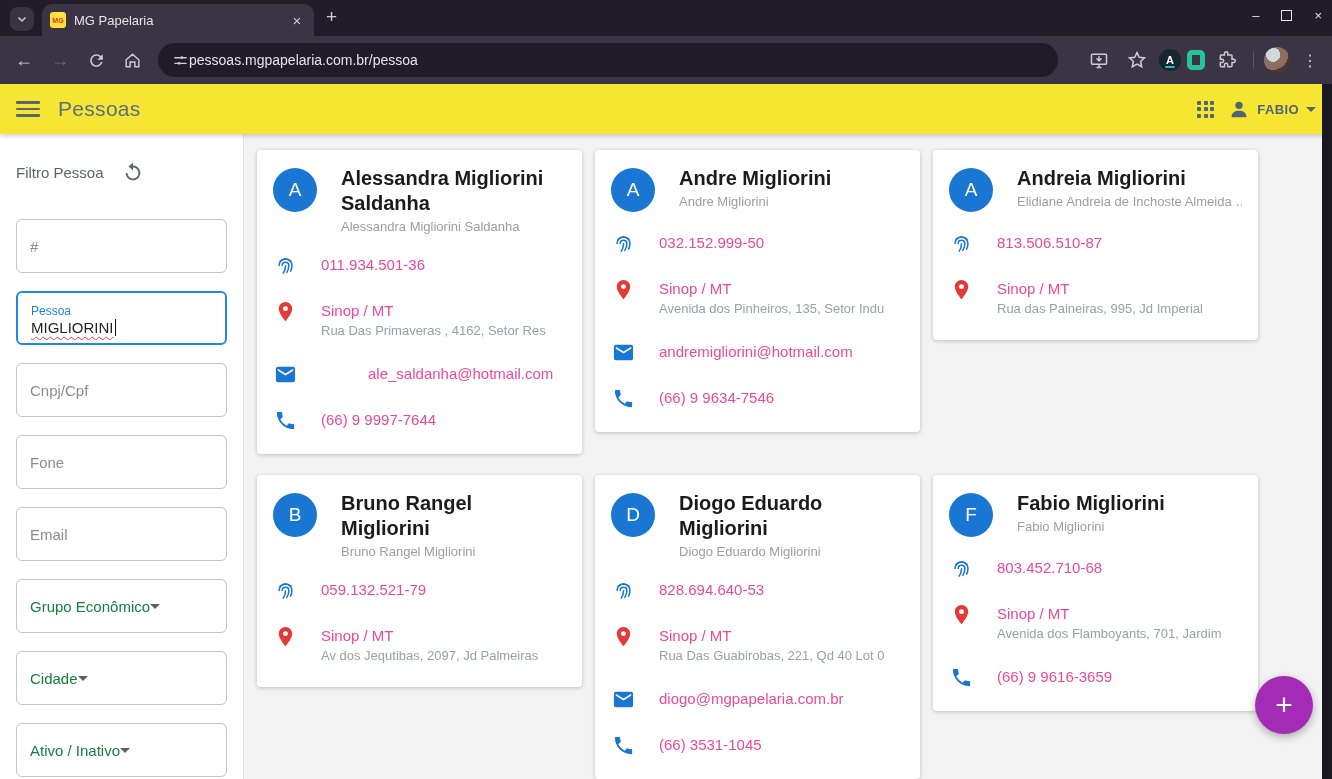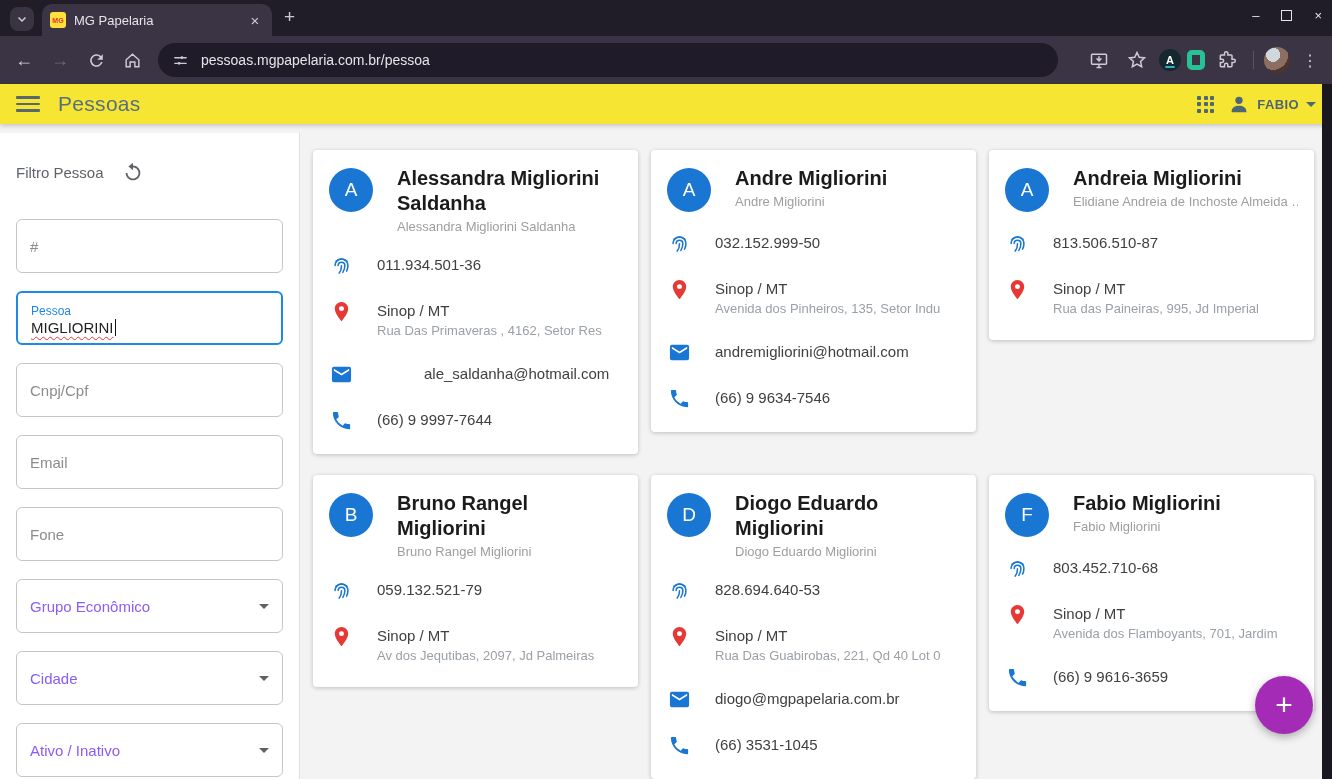--- a/index.html
+++ b/index.html
@@ -3,96 +3,96 @@
 <meta charset="utf-8">
 <style>
   * { margin:0; padding:0; box-sizing:border-box; }
   html,body { width:1332px; height:779px; overflow:hidden; }
   body { font-family:"Liberation Sans", sans-serif; background:#211D28; position:relative; }
 
   
   .tabstrip { height:36px; background:#211D28; display:flex; align-items:flex-end; position:relative; }
   .tab-search { width:24px; height:24px; margin:0 8px 5px 10px; border-radius:8px; background:#393342;
     display:flex; align-items:center; justify-content:center; color:#CFCBD6; }
-  .tab { width:230px; height:32px; background:#3A3444; border-radius:10px 10px 0 0;
+  .tab { width:272px; height:32px; background:#3A3444; border-radius:10px 10px 0 0;
     display:flex; align-items:center; padding:0 8px; gap:8px; }
   .favicon { width:16px; height:16px; background:#FFE13A; border-radius:3px; display:flex; align-items:center; justify-content:center;
     font-size:7px; font-weight:bold; color:#E3342F; flex:none; }
   .tab-title { color:#E6E3EA; font-size:13px; flex:1; white-space:nowrap; overflow:hidden; }
   .tab-close { color:#CFCBD6; font-size:15px; width:18px; height:18px; border-radius:50%; display:flex; align-items:center; justify-content:center; }
   .newtab { color:#CFCBD6; font-size:19px; margin:0 0 8px 12px; }
   .win-controls { position:absolute; right:10px; top:8px; display:flex; gap:22px; color:#E6E3EA; font-size:13px; align-items:center; }
   .win-controls span { cursor:default; }
   .wc-max { font-size:11px; border:1.5px solid #E6E3EA; width:11px; height:11px; display:inline-block; }
 
   .toolbar { height:48px; background:#3A3444; display:flex; align-items:center; padding:0 8px; gap:4px; }
   .nav-ico { width:32px; height:32px; display:flex; align-items:center; justify-content:center; color:#CFCBD6; font-size:18px; border-radius:50%; }
   .nav-ico.disabled { color:#6F6A7A; }
   .nav-ico svg { width:19px; height:19px; }
   .omnibox { flex:1; max-width:900px; height:34px; background:#201B29; border-radius:17px; margin:0 6px;
-    display:flex; align-items:center; padding:0 14px; gap:12px; }
+    display:flex; align-items:center; padding:0 14px; }
   .omnibox .site-ico svg { width:17px; height:17px; display:block; }
   .url-text { color:#E6E3EA; font-size:14px; }
   .tb-right { display:flex; align-items:center; gap:6px; margin-left:auto; }
   .tb-right .nav-ico svg { width:20px; height:20px; }
   .ext-a { width:22px; height:22px; border-radius:50%; background:#152830; color:#fff; font-size:11px; font-weight:bold;
     display:flex; align-items:center; justify-content:center; position:relative; }
   .ext-a::after { content:""; position:absolute; bottom:3px; left:6px; right:6px; height:2px; background:#2BB3C4; border-radius:2px; }
   .ext-g { width:18px; height:20px; border:5px solid #27C296; border-radius:5px; }
   .tb-sep { width:1px; height:18px; background:#5A5463; margin:0 4px; }
   .profile-avatar { width:26px; height:26px; border-radius:50%;
     background:radial-gradient(circle at 35% 30%, #cfd8dc 0 28%, #8d6e63 29% 60%, #4e342e 61% 100%); }
   .kebab { color:#CFCBD6; font-size:16px; letter-spacing:0; padding:0 6px; }
 
   
   .app { position:absolute; top:84px; left:0; right:0; bottom:0; background:#F3F3F3; }
-  .appbar { position:absolute; top:0; left:0; right:0; height:40px; background:#F7E534; z-index:5;
+  .appbar { position:absolute; top:0; left:0; right:0; height:50px; background:#F7E534; z-index:5;
     display:flex; align-items:center; padding:0 16px; box-shadow:0 2px 4px rgba(0,0,0,.18); }
   .burger { width:24px; height:24px; display:flex; flex-direction:column; justify-content:center; gap:4px; }
   .burger span { height:2.4px; background:#5B6770; border-radius:1px; }
   .app-title { color:#56707F; font-size:21px; margin-left:18px; letter-spacing:.3px; }
   .appbar-right { margin-left:auto; display:flex; align-items:center; gap:14px; color:#4F6673; }
   .apps-grid { display:grid; grid-template-columns:repeat(3,4px); grid-template-rows:repeat(3,4px); gap:2.5px; }
   .apps-grid i { background:#4F6673; border-radius:1px; }
   .user-cluster { display:flex; align-items:center; gap:7px; }
   .user-name { font-size:13px; font-weight:bold; color:#4F6673; letter-spacing:.4px; }
   .caret-down { width:0; height:0; border-left:5px solid transparent; border-right:5px solid transparent; border-top:5px solid #4F6673; }
 
   .content { position:absolute; top:49px; left:0; right:0; bottom:0; display:flex; overflow:hidden; }
 
   
-  .sidebar { width:300px; flex:none; background:#fff; border-right:1px solid #E0E0E0; padding:28px 16px 8px; }
+  .sidebar { width:244px; flex:none; background:#fff; border-right:1px solid #E0E0E0; padding:28px 16px 8px; }
   .filter-head { display:flex; align-items:center; gap:18px; margin-bottom:36px; }
   .filter-title { color:#5F6368; font-size:15px; }
   .reset-ico svg { width:22px; height:22px; display:block; }
   .field { height:54px; border:1px solid #C5C5C5; border-radius:6px; margin-bottom:18px;
     display:flex; align-items:center; padding:0 13px; }
   .field input { border:none; outline:none; width:100%; font-size:15px; font-family:inherit; color:#333; background:transparent; }
   .field input::placeholder { color:#8C8C8C; opacity:1; }
-  .field.select { justify-content:space-between; color:#8b5cf6; font-size:15px; }
+  .field.select { color:#15803d; font-size:15px; }
   .sel-caret { width:0; height:0; border-left:5px solid transparent; border-right:5px solid transparent; border-top:5px solid #616161; }
   .field.focused { border:2px solid #1E88E5; flex-direction:column; align-items:flex-start; justify-content:center; padding-top:4px; }
   .float-label { color:#1E88E5; font-size:12px; line-height:14px; }
   .field-value { font-size:15px; color:#1F1F1F; line-height:19px;
     text-decoration:underline; text-decoration-style:wavy; text-decoration-color:#E53935; text-decoration-thickness:1px; text-underline-offset:3px; }
   .text-caret { display:inline-block; width:1.5px; height:17px; background:#111; vertical-align:-3px; margin-left:1px; }
 
   
   .cards-area { flex:1; padding:17px 23px 0 13px; display:grid; grid-template-columns:repeat(3,325px); gap:21px 13px; align-items:start; align-content:start; }
   .card { background:#fff; border-radius:4px; box-shadow:0 1px 4px rgba(0,0,0,.22); padding:16px 16px 14px; }
   .card-header { display:flex; gap:24px; margin-bottom:20px; }
   .avatar { width:44px; height:44px; border-radius:50%; background:#1976D2; color:#fff; font-size:19px;
     display:flex; align-items:center; justify-content:center; flex:none; margin-top:2px; }
   .p-name { font-size:20px; font-weight:bold; color:#1B1B1B; line-height:25px; }
   .p-sub { font-size:13px; color:#9E9E9E; margin-top:3px; white-space:nowrap; overflow:hidden; }
   .row { display:flex; gap:24px; margin-bottom:23px; }
   .row:last-child { margin-bottom:8px; }
   .row-ico { width:24px; flex:none; display:flex; justify-content:center; }
   .row-ico svg { width:23px; height:23px; }
-  .row-main { font-size:15px; color:#404040; line-height:21px; }
+  .row-main { font-size:15px; color:#ec4899; line-height:21px; }
   .row-sub { font-size:13px; color:#9AA0A6; line-height:19px; white-space:nowrap; overflow:hidden; max-width:225px; }
 
   
   .fab { position:absolute; right:19px; bottom:45px; width:58px; height:58px; border-radius:50%; background:#A42BB5;
     color:#fff; font-size:30px; font-weight:300; display:flex; align-items:center; justify-content:center;
     box-shadow:0 3px 8px rgba(0,0,0,.3); z-index:8; }
   .footer { position:absolute; left:0; right:10px; bottom:0; height:26px; background:#59575C; z-index:9;
     display:flex; align-items:center; justify-content:center; }
   .footer span { color:#D7D6D8; font-size:14px; }
   .page-scrollbar { position:absolute; right:0; top:0; bottom:0; width:10px; background:#191720; z-index:10; }
@@ -219,24 +219,24 @@
         <span class="float-label">Pessoa</span>
         <span>
           <span class="field-value">MIGLIORINI</span><span class="text-caret"></span>
         </span>
       </div>
 
       <div class="field">
         <input placeholder="Cnpj/Cpf" style="">
       </div>
       <div class="field">
+        <input placeholder="Fone" style="">
+      </div>
+      <div class="field">
         <input placeholder="Email" style="">
-      </div>
-      <div class="field">
-        <input placeholder="Fone" style="">
       </div>
       <div class="field select">
         <span>Grupo Econômico</span>
         <span class="sel-caret"></span>
       </div>
       <div class="field select">
         <span>Cidade</span>
         <span class="sel-caret"></span>
       </div>
       <div class="field select">

